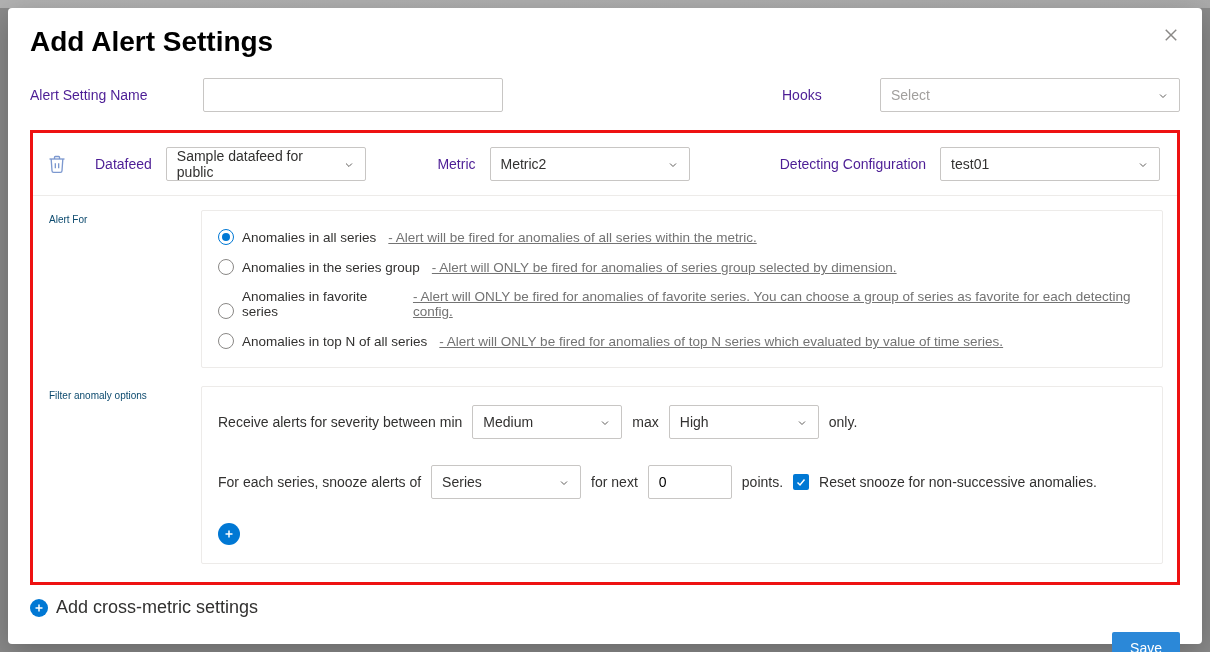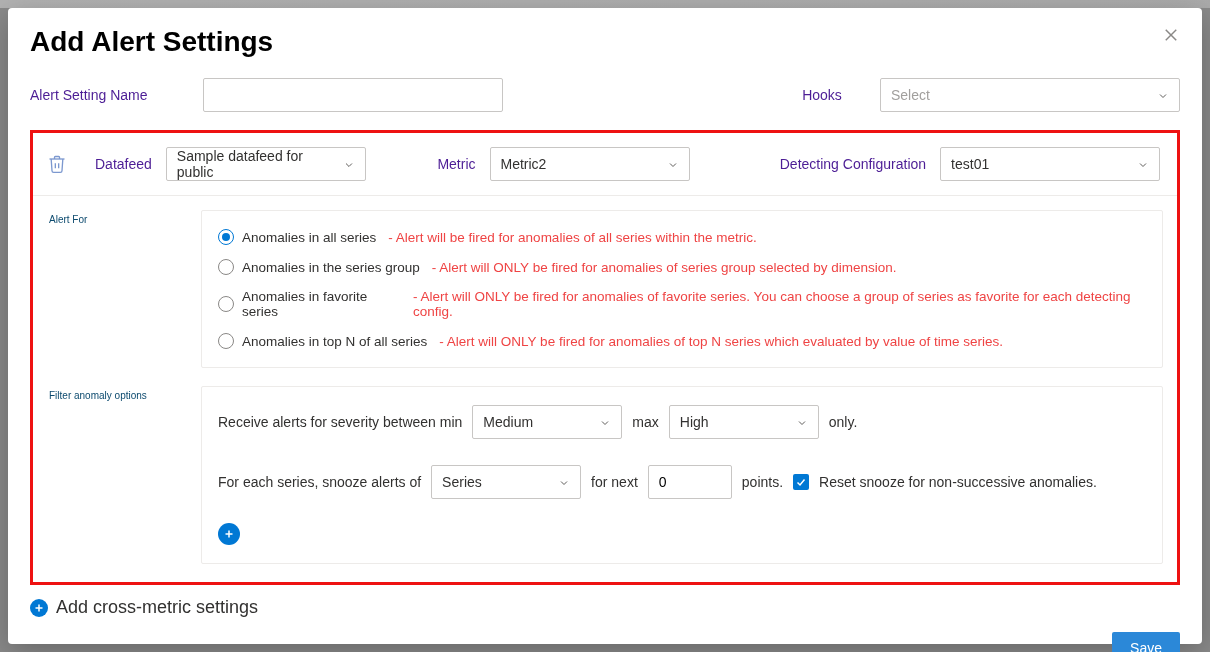--- a/index.html
+++ b/index.html
@@ -59,32 +59,32 @@
   .section {
     display:flex; padding:14px 8px; gap:18px; align-items:flex-start;
   }
   .section-label { width:142px; padding-left:8px; padding-top:4px; font-size:10px; color:#0c4a6e; }
   .panel {
     flex:1; border:1px solid #edebe9; border-radius:2px; background:#fff;
     padding:18px 16px; display:flex; flex-direction:column; gap:14px;
     margin-right:6px;
   }
 
-  .radio-row { display:flex; align-items:center; gap:8px; font-size:13.5px; }
+  .radio-row { display:flex; align-items:flex-end; gap:8px; font-size:13.5px; }
   .radio {
     width:16px; height:16px; border:1px solid #8a8886; border-radius:50%;
     display:flex; align-items:center; justify-content:center; flex:0 0 auto;
     background:#fff;
   }
   .radio.checked { border-color:#0078d4; }
   .radio.checked::after {
     content:""; width:8px; height:8px; border-radius:50%; background:#0078d4;
   }
   .radio-label { color:#323130; }
-  .radio-desc { color:#ef4444; margin-left:4px; }
+  .radio-desc { color:#737373; margin-left:4px;text-decoration:underline; }
 
   .filter-row { display:flex; align-items:center; gap:10px; font-size:14px; color:#323130; flex-wrap:wrap; }
   .num-input {
     width:84px; height:34px; border:1px solid #c8c6c4; border-radius:2px;
     padding:0 10px; font-size:14px;
   }
   .checkbox {
     width:16px; height:16px; border-radius:2px; background:#0078d4;
     display:flex; align-items:center; justify-content:center; color:#fff;
     flex:0 0 auto;
@@ -133,21 +133,21 @@
           <line x1="5" y1="5" x2="19" y2="19"></line>
             <line x1="19" y1="5" x2="5" y2="19"></line>
         </svg>
       </div>
     </div>
 
     <div class="row top-row">
       <div class="label fixed-narrow">Alert Setting Name</div>
       <input class="input-text wide" type="text" value="" style="">
       <div style="flex:1"></div>
-      <div class="label" style="width:80px; text-align:center;">Hooks</div>
+      <div class="label" style="width:80px; text-align:left;">Hooks</div>
       <div class="select sel-hooks">
         <span class="placeholder">Select</span>
         <span class="chevron">
           <svg viewBox="0 0 24 24" fill="none" stroke="currentColor" stroke-width="2">
               <polyline points="6 9 12 15 18 9"></polyline>
             </svg>
         </span>
       </div>
     </div>
 

